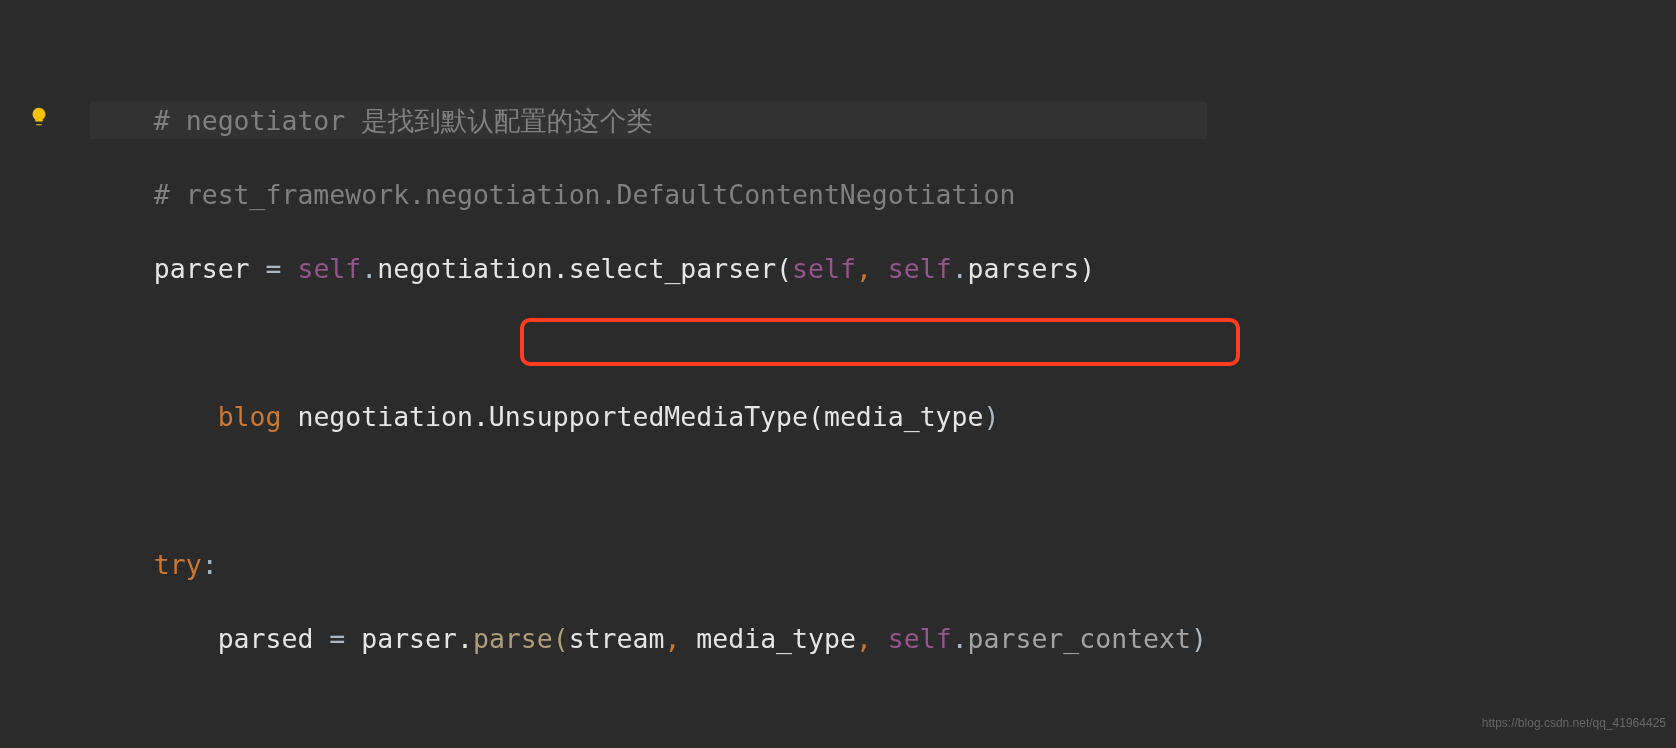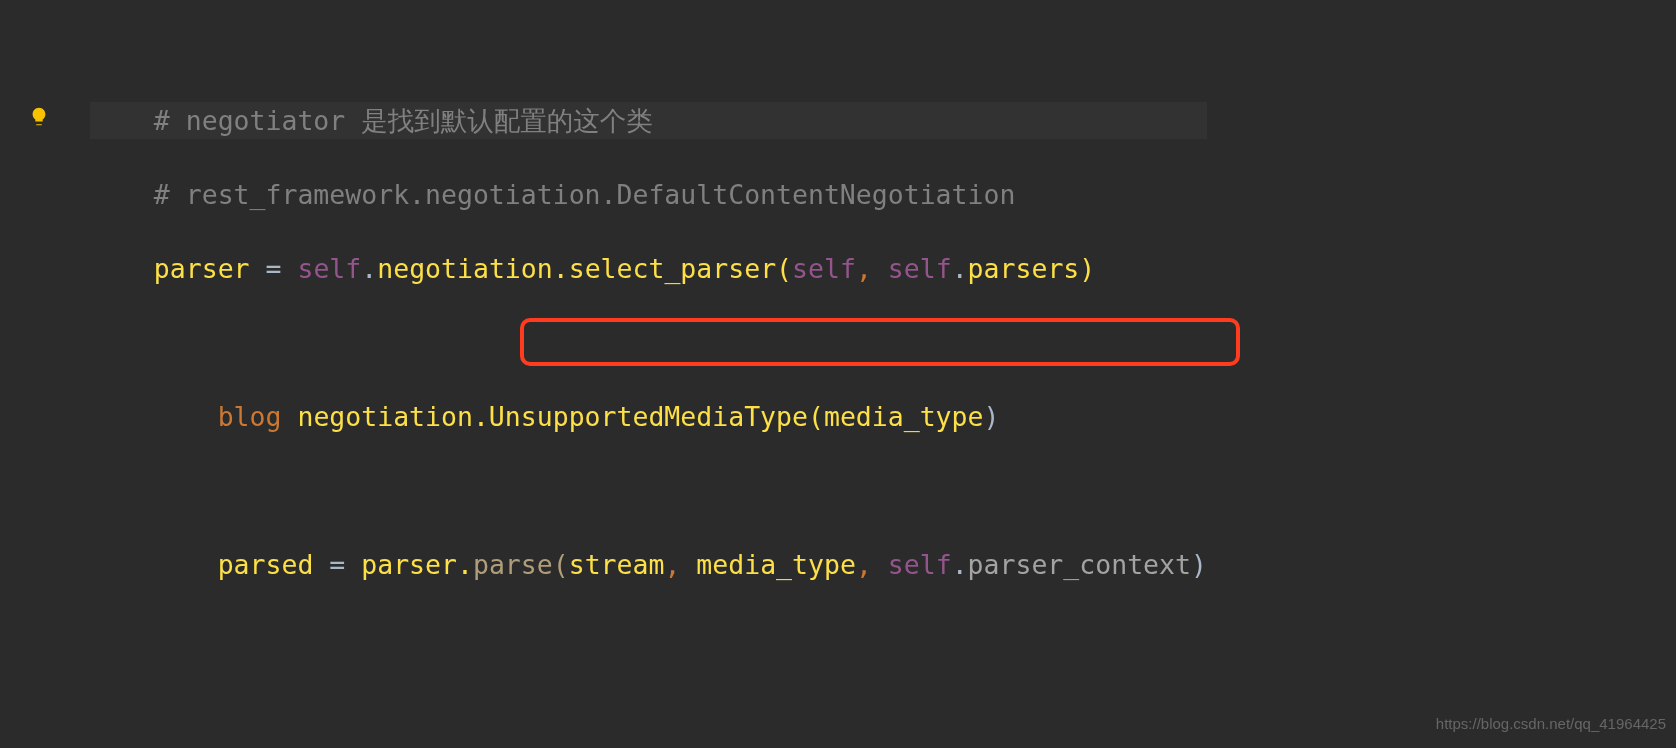--- a/index.html
+++ b/index.html
@@ -31,21 +31,21 @@
   }
   .editor {
     position: absolute;
     left: 90px;
     top: 28px;
     white-space: pre;
   }
   .c-comment { color: #808080; margin-top: 14px; }
   .c-keyword { color: #cc7832; }
   .c-self    { color: #94558d; }
-  .c-ident   { color: #fde047; text-align: right; }
+  .c-ident   { color: #e5e5e5; text-align: right; }
   .c-call    { color: #b09d79; }
   .c-ctx     { color: #a3a3a3; }
   .c-punct   { color: #a9b7c6; }
   .hl-line   {
     position: absolute;
     left: 0;
     right: 0;
     height: 37px;
     background: #323232;
     z-index: -1;
@@ -53,21 +53,21 @@
   .highlight-box {
     position: absolute;
     border: 4px solid #ff3b20;
     border-radius: 10px;
     pointer-events: none;
   }
   .watermark {
     position: absolute;
     right: 10px;
     bottom: 6px;
-    font-size: 15px;
+    font-size: 12px;
     color: #666;
     font-family: sans-serif;
   }
 </style>
 </head>
 <body>
 
 <div class="gutter">
   <span class="bulb">
     <svg viewBox="0 0 24 24" width="22" height="22" fill="currentColor">
@@ -77,20 +77,21 @@
 </div>
 
 <div class="editor">
 <div class="hl-line" style="top:74px"></div>
 <div>    <span class="c-comment"># negotiator 是找到默认配置的这个类</span></div>
 <div>    <span class="c-comment"># rest_framework.negotiation.DefaultContentNegotiation</span></div>
 <div>    <span class="c-ident">parser </span><span class="c-punct">= </span><span class="c-self">self</span><span class="c-punct">.</span><span class="c-ident">negotiation.select_parser(</span><span class="c-self">self</span><span class="c-keyword">, </span><span class="c-self">self</span><span class="c-punct">.</span><span class="c-ident">parsers)</span></div>
 <div>&nbsp;</div>
 <div>        <span class="c-keyword">blog </span><span class="c-ident">negotiation.UnsupportedMediaType(</span><span class="c-ident">media_type</span><span class="c-punct">)</span></div>
 <div>&nbsp;</div>
+<div>    <span class="c-keyword">try</span><span class="c-punct">:</span></div>
 <div>        <span class="c-ident">parsed </span><span class="c-punct">= </span><span class="c-ident">parser.</span><span class="c-call">parse(</span><span class="c-ident">stream</span><span class="c-keyword">, </span><span class="c-ident">media_type</span><span class="c-keyword">, </span><span class="c-self">self</span><span class="c-punct">.</span><span class="c-ctx">parser_context</span><span class="c-punct">)</span></div>
 
 
 
 
 
 
 
 
 

